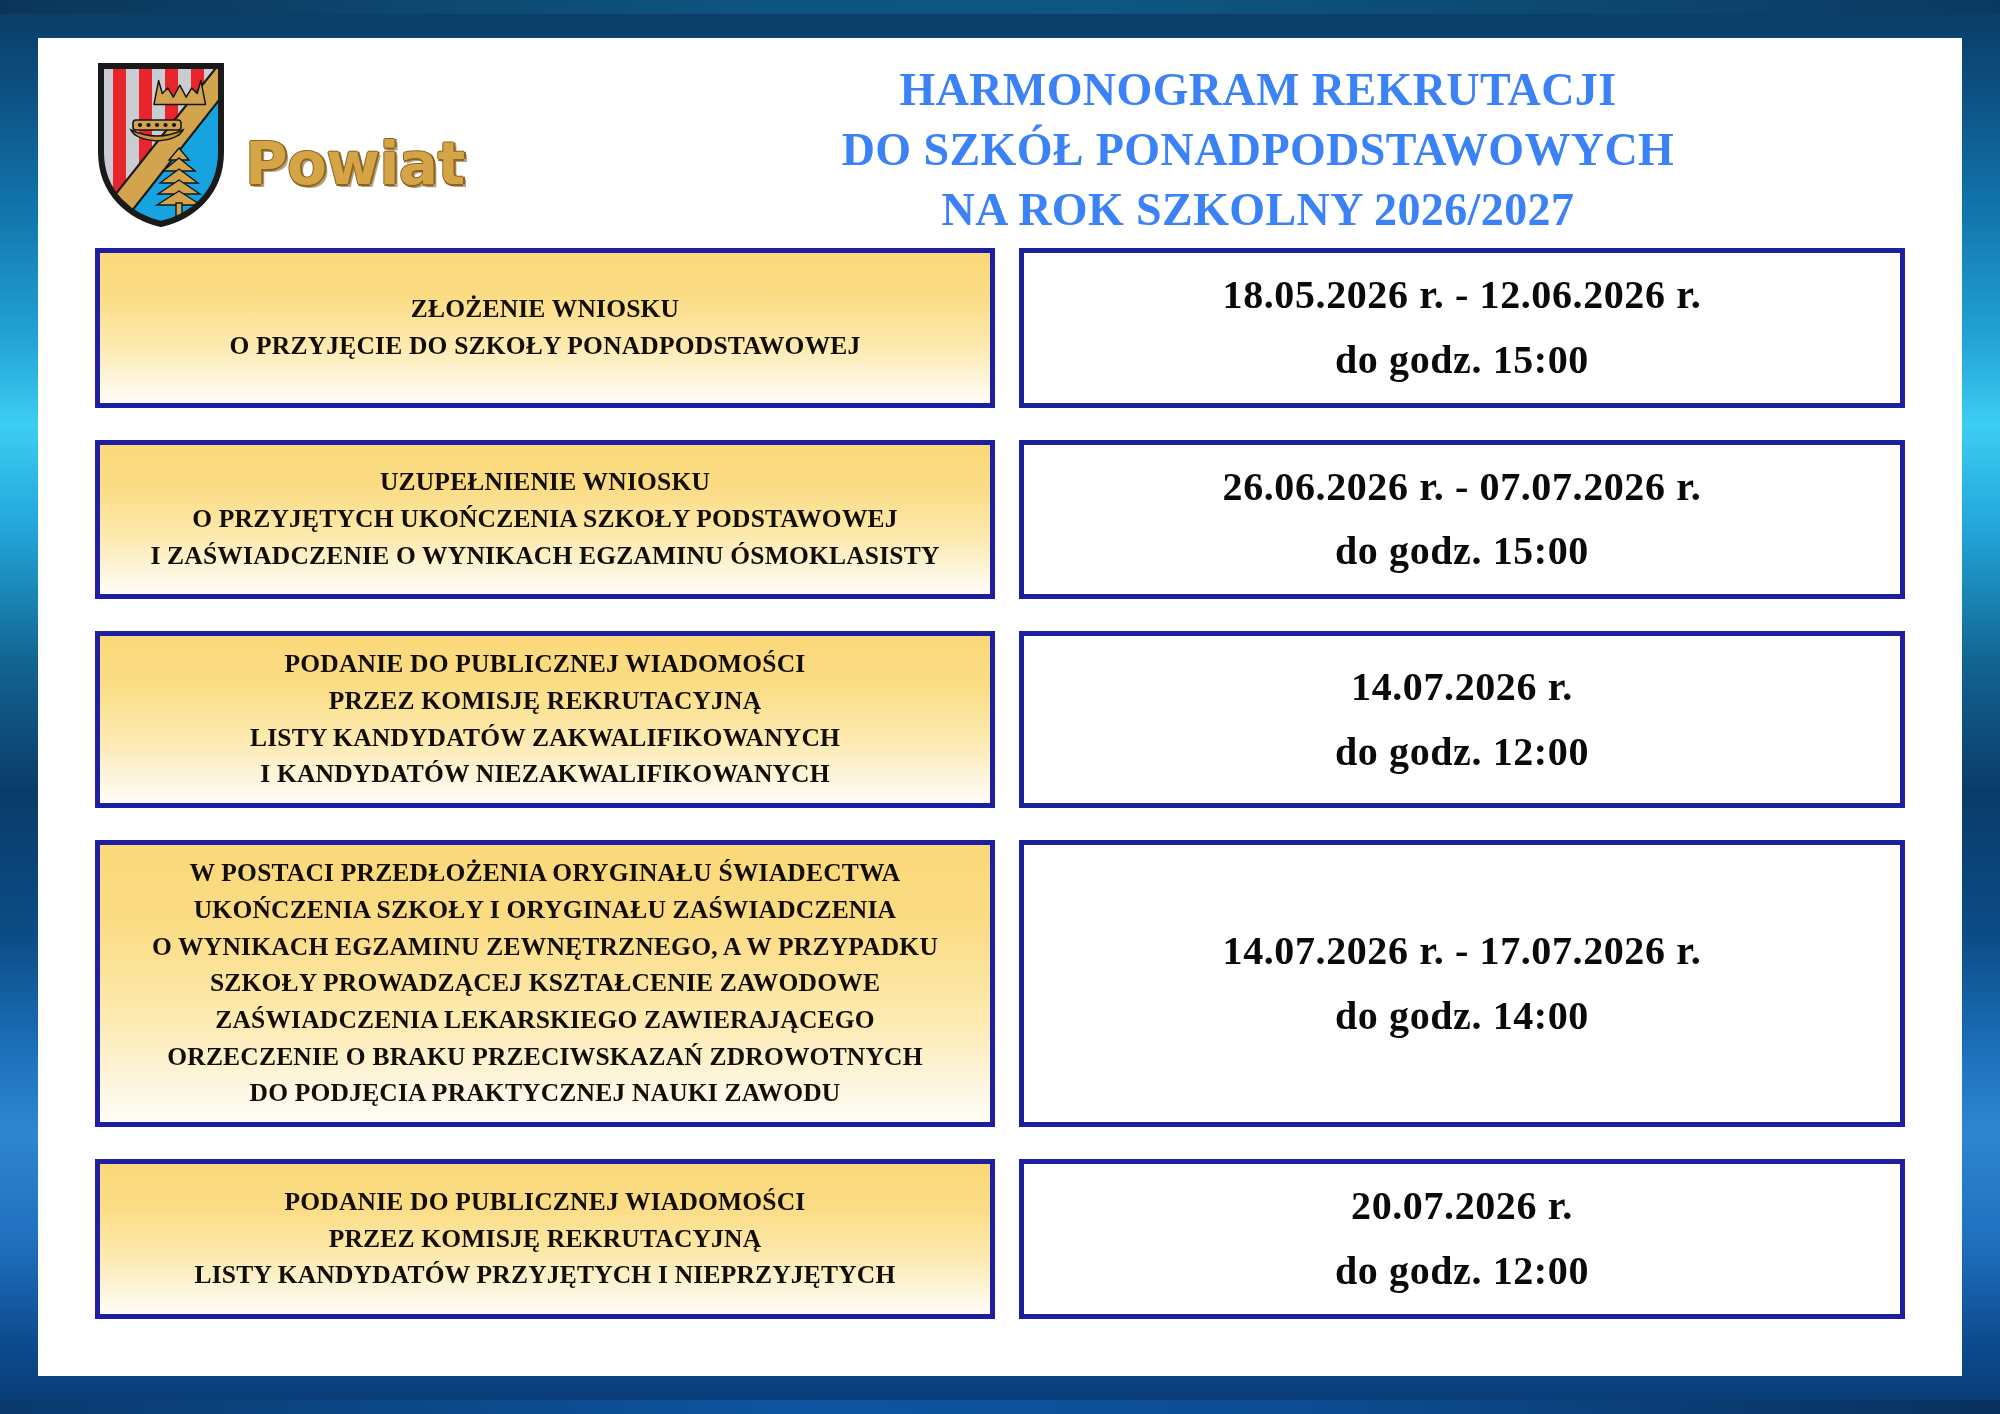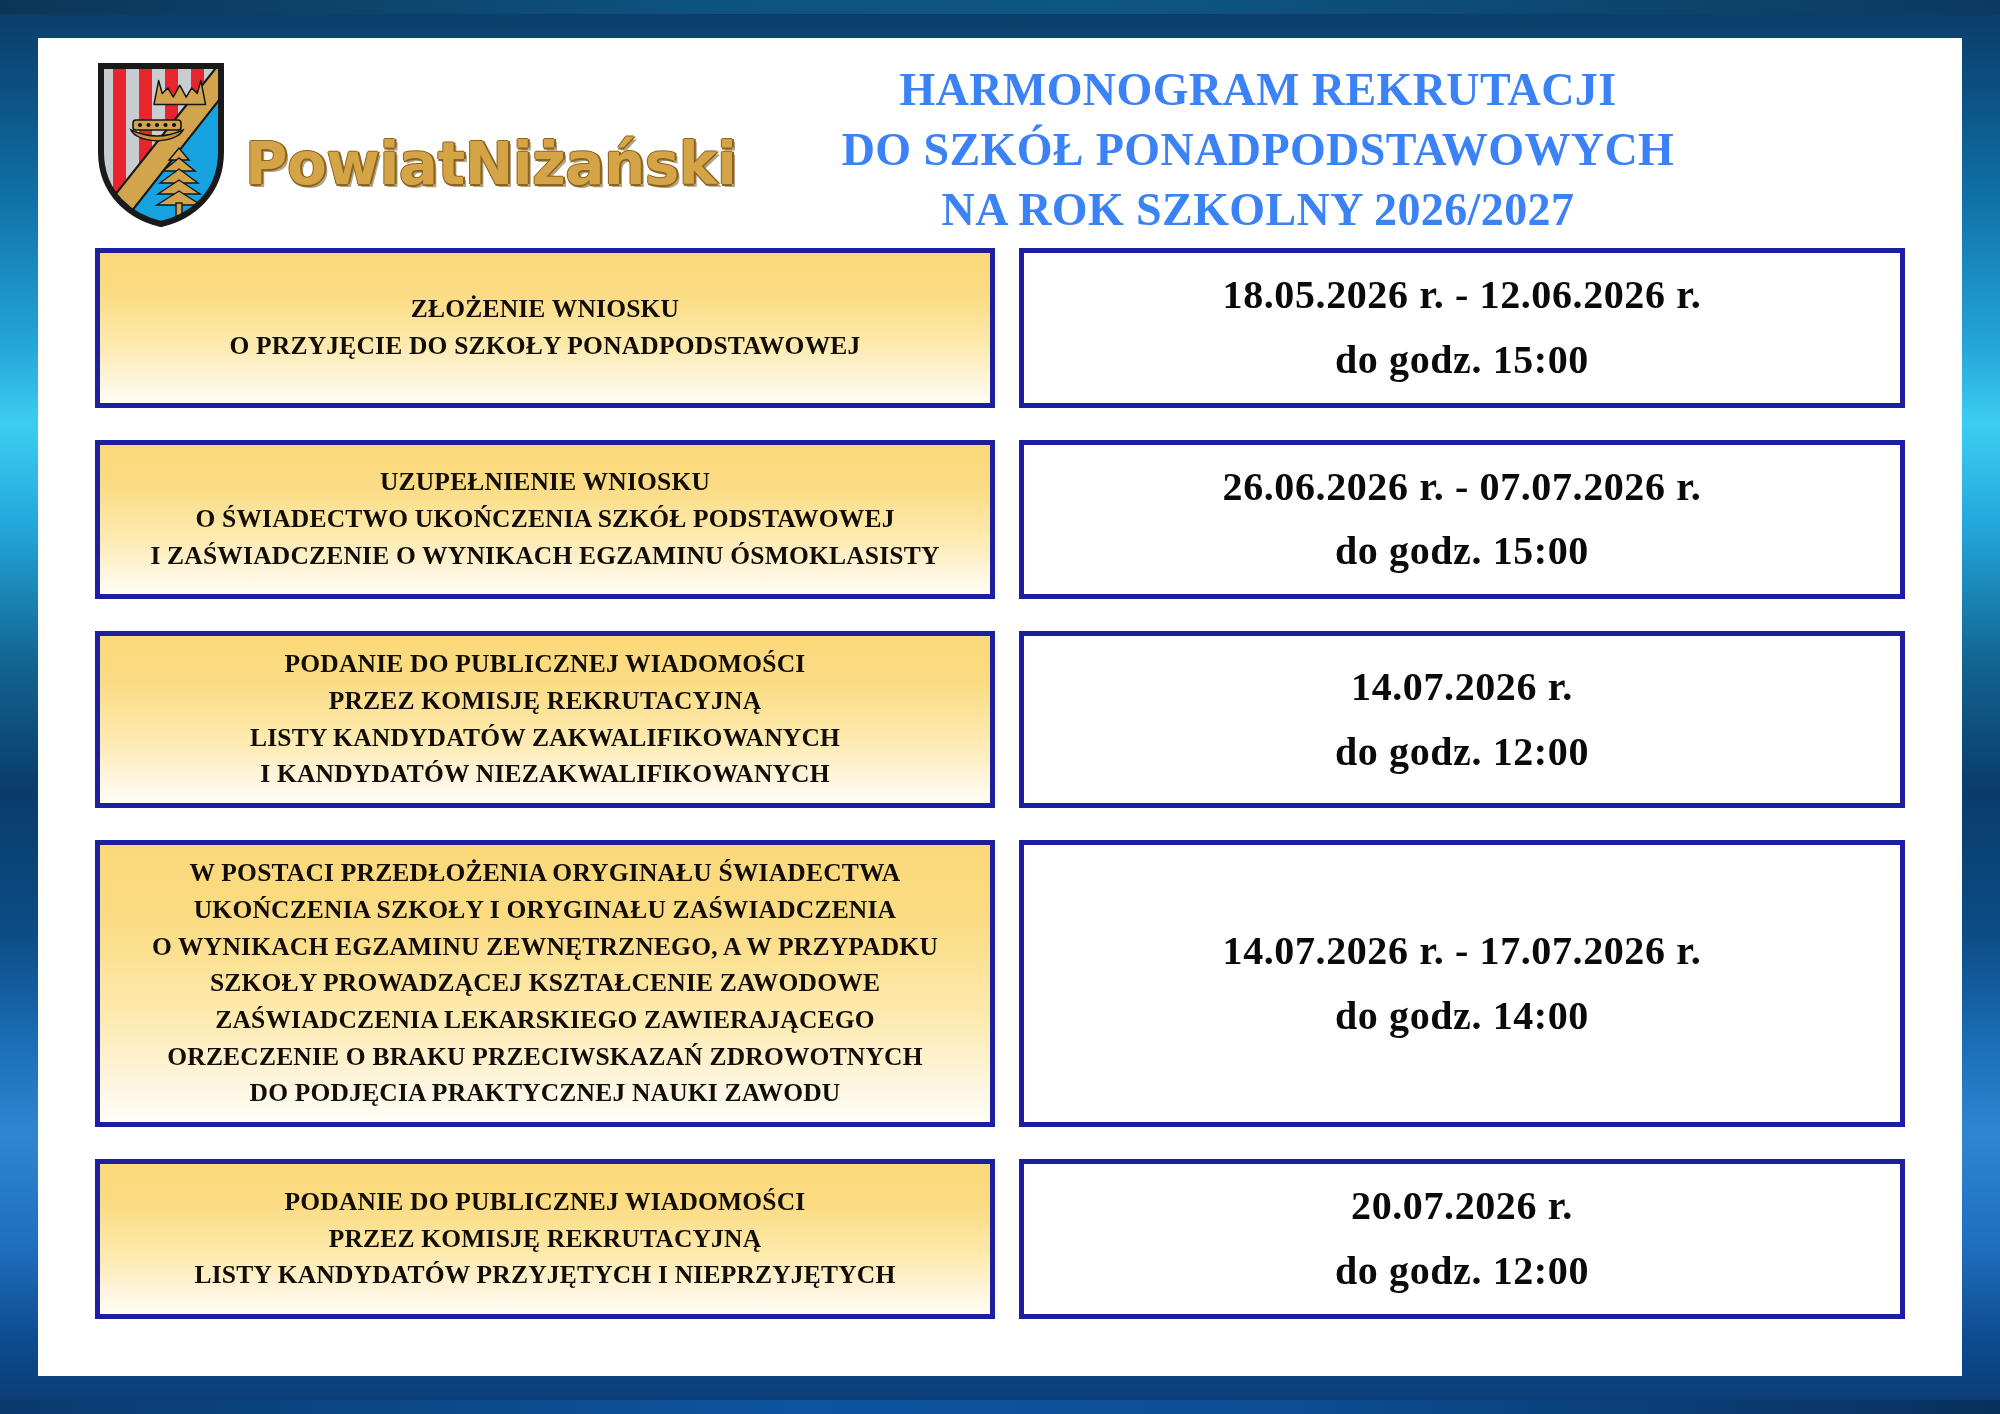--- a/index.html
+++ b/index.html
@@ -181,21 +181,20 @@
               <path d="M84 120 l-21 14 h42 Z"></path>
               <path d="M84 131 l-22 14 h44 Z"></path>
               <rect x="81" y="143" width="6" height="16"></rect>
             </g>
           </g>
           <path d="M6 6 H126 V92 C126 134 96 157 66 164 C36 157 6 134 6 92 Z" fill="none" stroke="#1a1a1a" stroke-width="6"></path>
         </svg>
 
         <div id="logo-text">
           <span class="logo-line">Powiat</span>
-          <span class="logo-line">Niżański</span>
         </div>
       </div>
 
       <div id="title-block">
         <div>HARMONOGRAM REKRUTACJI</div>
         <div>DO SZKÓŁ PONADPODSTAWOWYCH</div>
         <div>NA ROK SZKOLNY 2026/2027</div>
       </div>
     </div>
 
@@ -211,21 +210,21 @@
             <div class="date-text">
               <div class="nowrap">18.05.2026 r. - 12.06.2026 r.</div>
               <div class="nowrap">do godz. 15:00</div>
             </div>
           </div>
         </div>
         <div class="row">
           <div class="cell cell-label">
             <div class="label-text">
               <div class="nowrap">UZUPEŁNIENIE WNIOSKU</div>
-              <div class="nowrap">O ŚWIADECTWO UKOŃCZENIA SZKÓŁ PODSTAWOWEJ</div>
+              <div class="nowrap">O PRZYJĘTYCH UKOŃCZENIA SZKOŁY PODSTAWOWEJ</div>
               <div class="nowrap">I ZAŚWIADCZENIE O WYNIKACH EGZAMINU ÓSMOKLASISTY</div>
             </div>
           </div>
           <div class="cell cell-date">
             <div class="date-text">
               <div class="nowrap">26.06.2026 r. - 07.07.2026 r.</div>
               <div class="nowrap">do godz. 15:00</div>
             </div>
           </div>
         </div>

